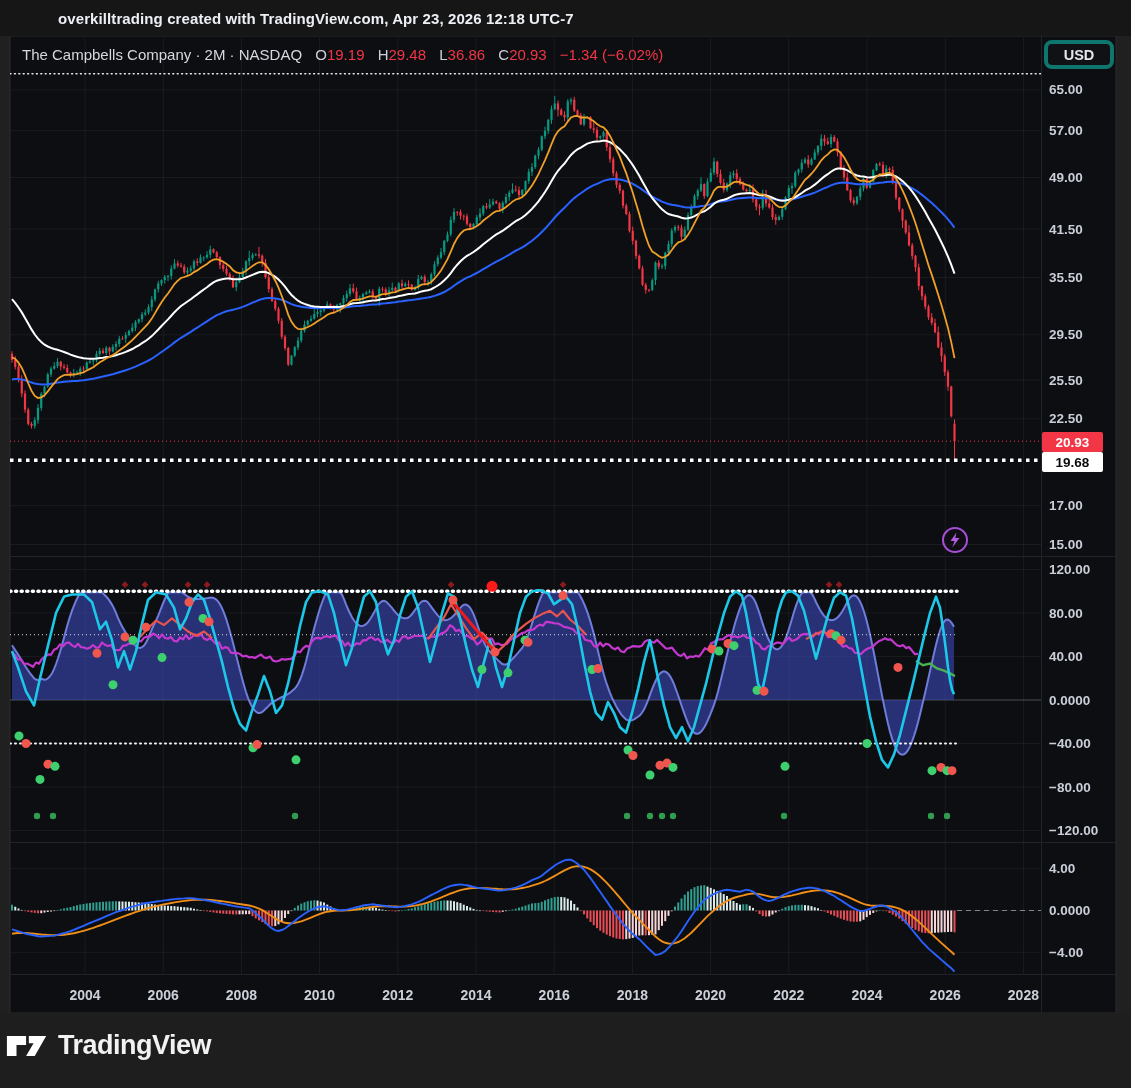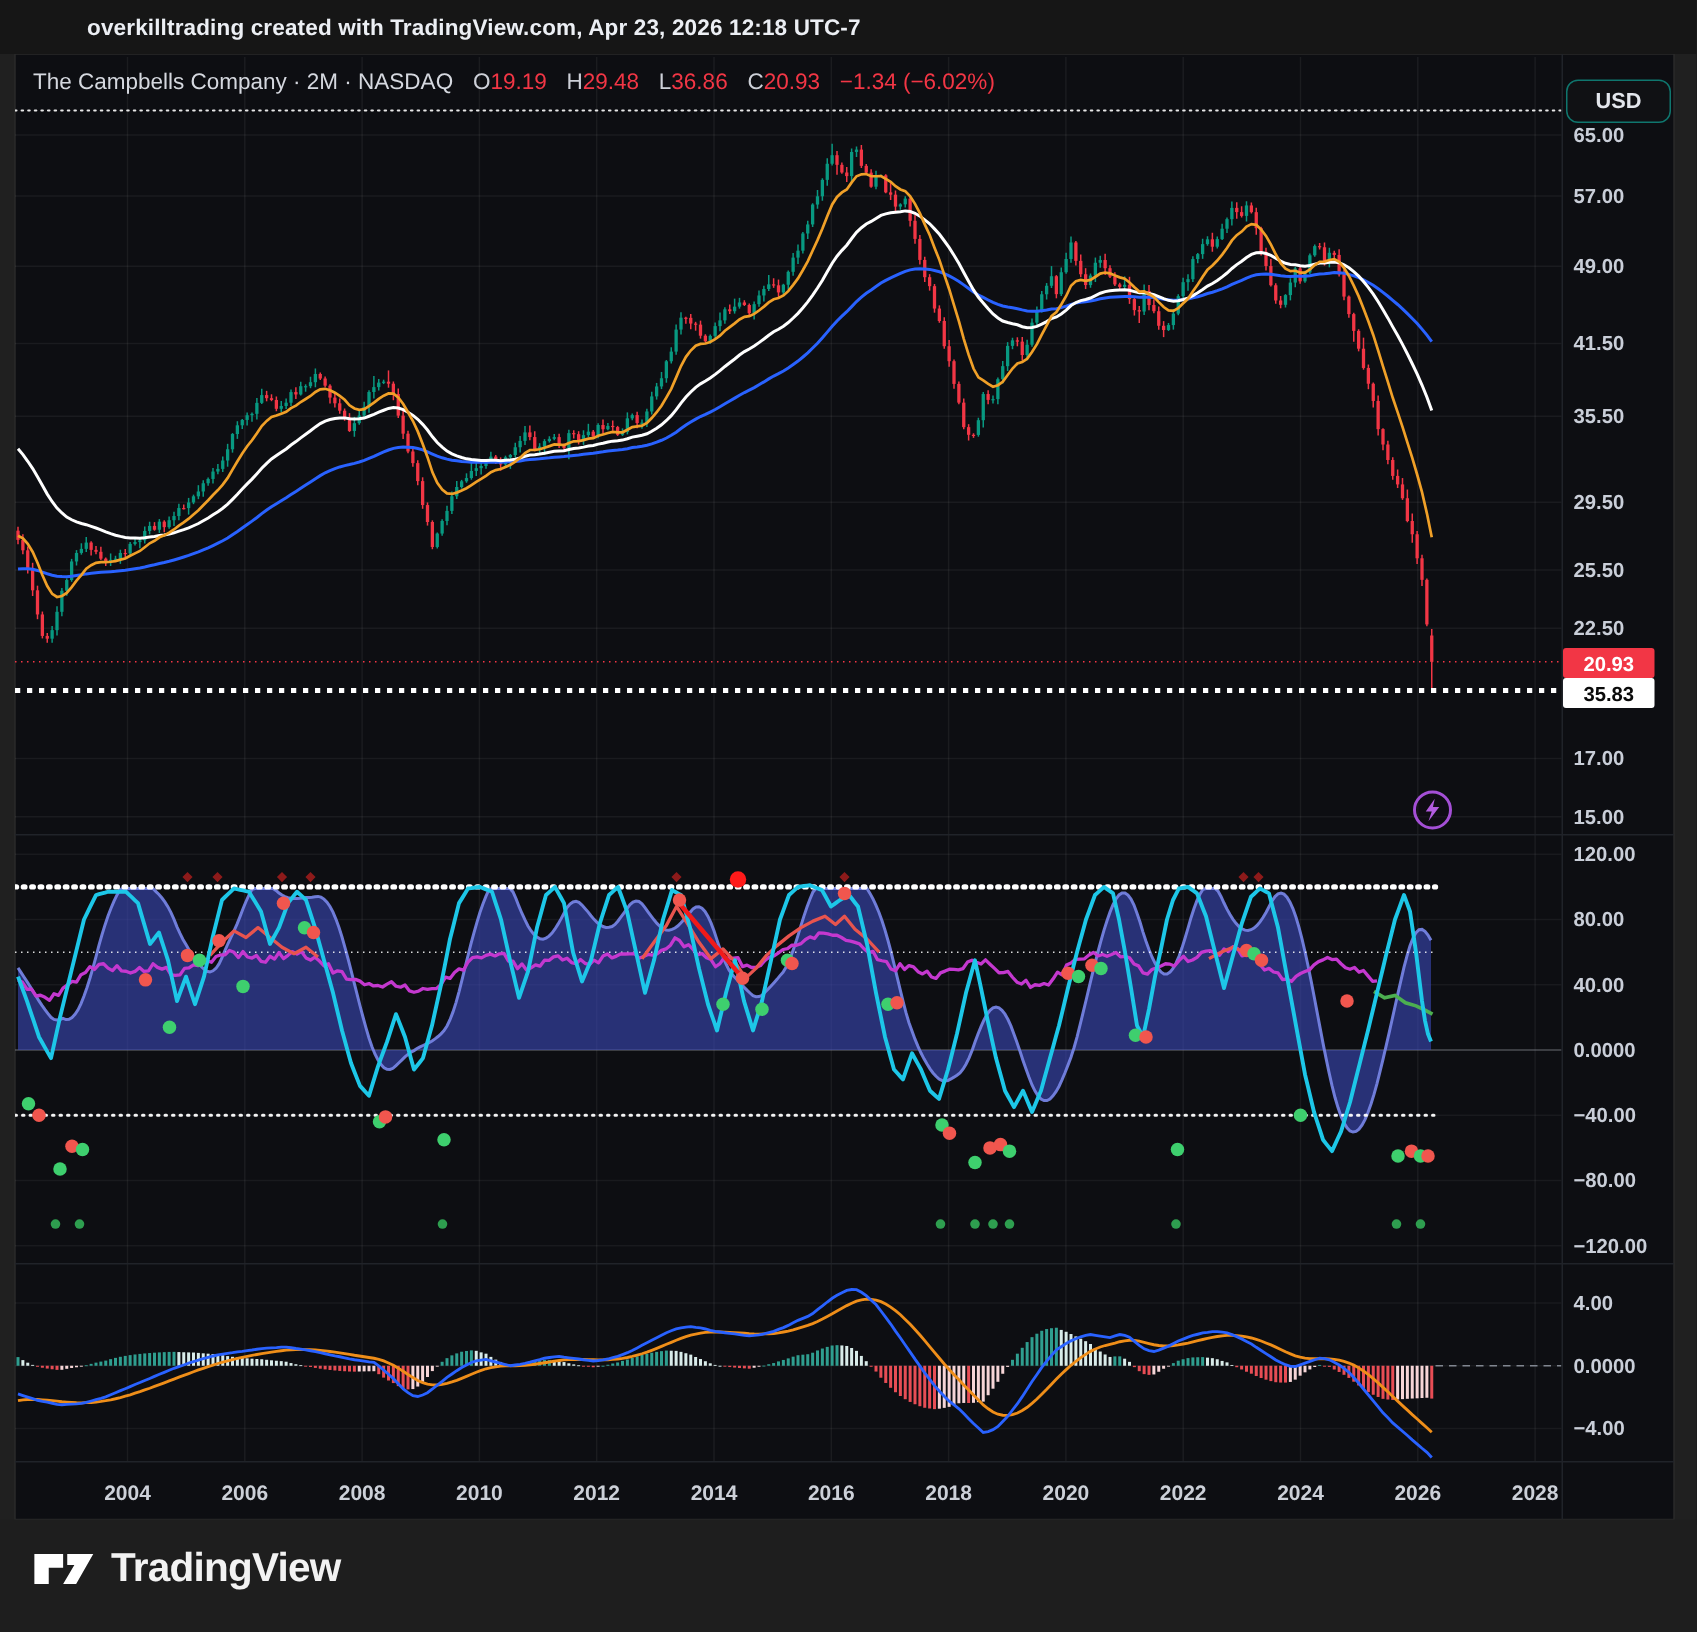--- a/index.html
+++ b/index.html
@@ -5,30 +5,30 @@
   html,body{margin:0;padding:0;background:#202020;}
   body{font-family:"Liberation Sans",sans-serif;}
   .page{position:relative;width:1131px;height:1088px;overflow:hidden;background:#202020;}
   .topbar{position:absolute;left:0;top:0;width:1131px;height:36px;background:#161616;display:flex;align-items:center;z-index:3;padding-left:36px;}
   .topbar span{margin-left:22px;color:#ecesf4;color:#eceff4;font-size:15px;font-weight:700;letter-spacing:.1px;}
   svg.chart{position:absolute;left:0;top:0;z-index:1;}
   .legend{position:absolute;left:22px;top:46px;z-index:4;font-size:15px;color:#d5d8df;white-space:nowrap;}
   .legend .num{color:#f23645;}
   .legend .k{color:#cdd0d8;margin-left:9px;}
   .legend .chg{color:#f23645;margin-left:9px;}
-  .usd-btn{position:absolute;left:1044px;top:53px;width:70px;height:29px;z-index:4;background:#101114;
-    border:1px solid #0f766e;border-radius:8px;color:#e3e6ec;font-family:"Liberation Sans",sans-serif;
+  .usd-btn{position:absolute;left:1044px;top:40px;width:70px;height:29px;z-index:4;background:#101114;
+    border:4px solid #0f766e;border-radius:8px;color:#e3e6ec;font-family:"Liberation Sans",sans-serif;
     font-size:14.5px;font-weight:600;display:flex;align-items:center;justify-content:center;cursor:pointer;}
   .badge{position:absolute;left:1042px;width:61px;height:20px;z-index:4;font-size:13.5px;font-weight:700;
     display:flex;align-items:center;justify-content:center;border-radius:2px;}
   .badge.red{top:432px;background:#f23645;color:#ffffff;}
   .badge.white{top:452px;background:#ffffff;color:#0a0a0a;}
   .bolt-btn{position:absolute;left:940px;top:525px;width:30px;height:30px;z-index:4;cursor:pointer;}
   .footer{position:absolute;left:0;top:1013px;width:1131px;height:75px;background:#1e1e1e;z-index:3;}
-  .tvlogo{position:absolute;left:22px;top:17px;display:flex;align-items:center;cursor:pointer;justify-content:flex-end;}
+  .tvlogo{position:absolute;left:6px;top:17px;display:flex;align-items:center;cursor:pointer;justify-content:flex-end;}
   .tvlogo svg{margin-right:10px;}
   .tvlogo span{color:#f2f2f2;font-size:27px;font-weight:700;letter-spacing:-0.5px;}
 </style>
 </head>
 <body>
 
 <div class="page">
   <div class="topbar">
     <span>overkilltrading created with TradingView.com, Apr 23, 2026 12:18 UTC-7</span>
   </div>
@@ -1102,21 +1102,21 @@
     <span class="k">O</span><span class="num">19.19</span>
     <span class="k">H</span><span class="num">29.48</span>
     <span class="k">L</span><span class="num">36.86</span>
     <span class="k">C</span><span class="num">20.93</span>
     <span class="chg">−1.34 (−6.02%)</span>
   </div>
 
   <button class="usd-btn">USD</button>
 
   <div class="badge red">20.93</div>
-  <div class="badge white">35.83</div>
+  <div class="badge white">19.68</div>
 
   <div class="bolt-btn">
     <svg width="30" height="30" viewBox="0 0 30 30">
       <circle cx="15" cy="15" r="12" fill="rgba(20,8,26,0.35)" stroke="#a44fd6" stroke-width="2"></circle>
       <path d="M16.5 7.5 L10.5 16 h4 l-2.2 6.5 L19.5 13 h-4.2 z" fill="#b35ce0"></path>
     </svg>
   </div>
 
   <div class="footer">
     <div class="tvlogo">

